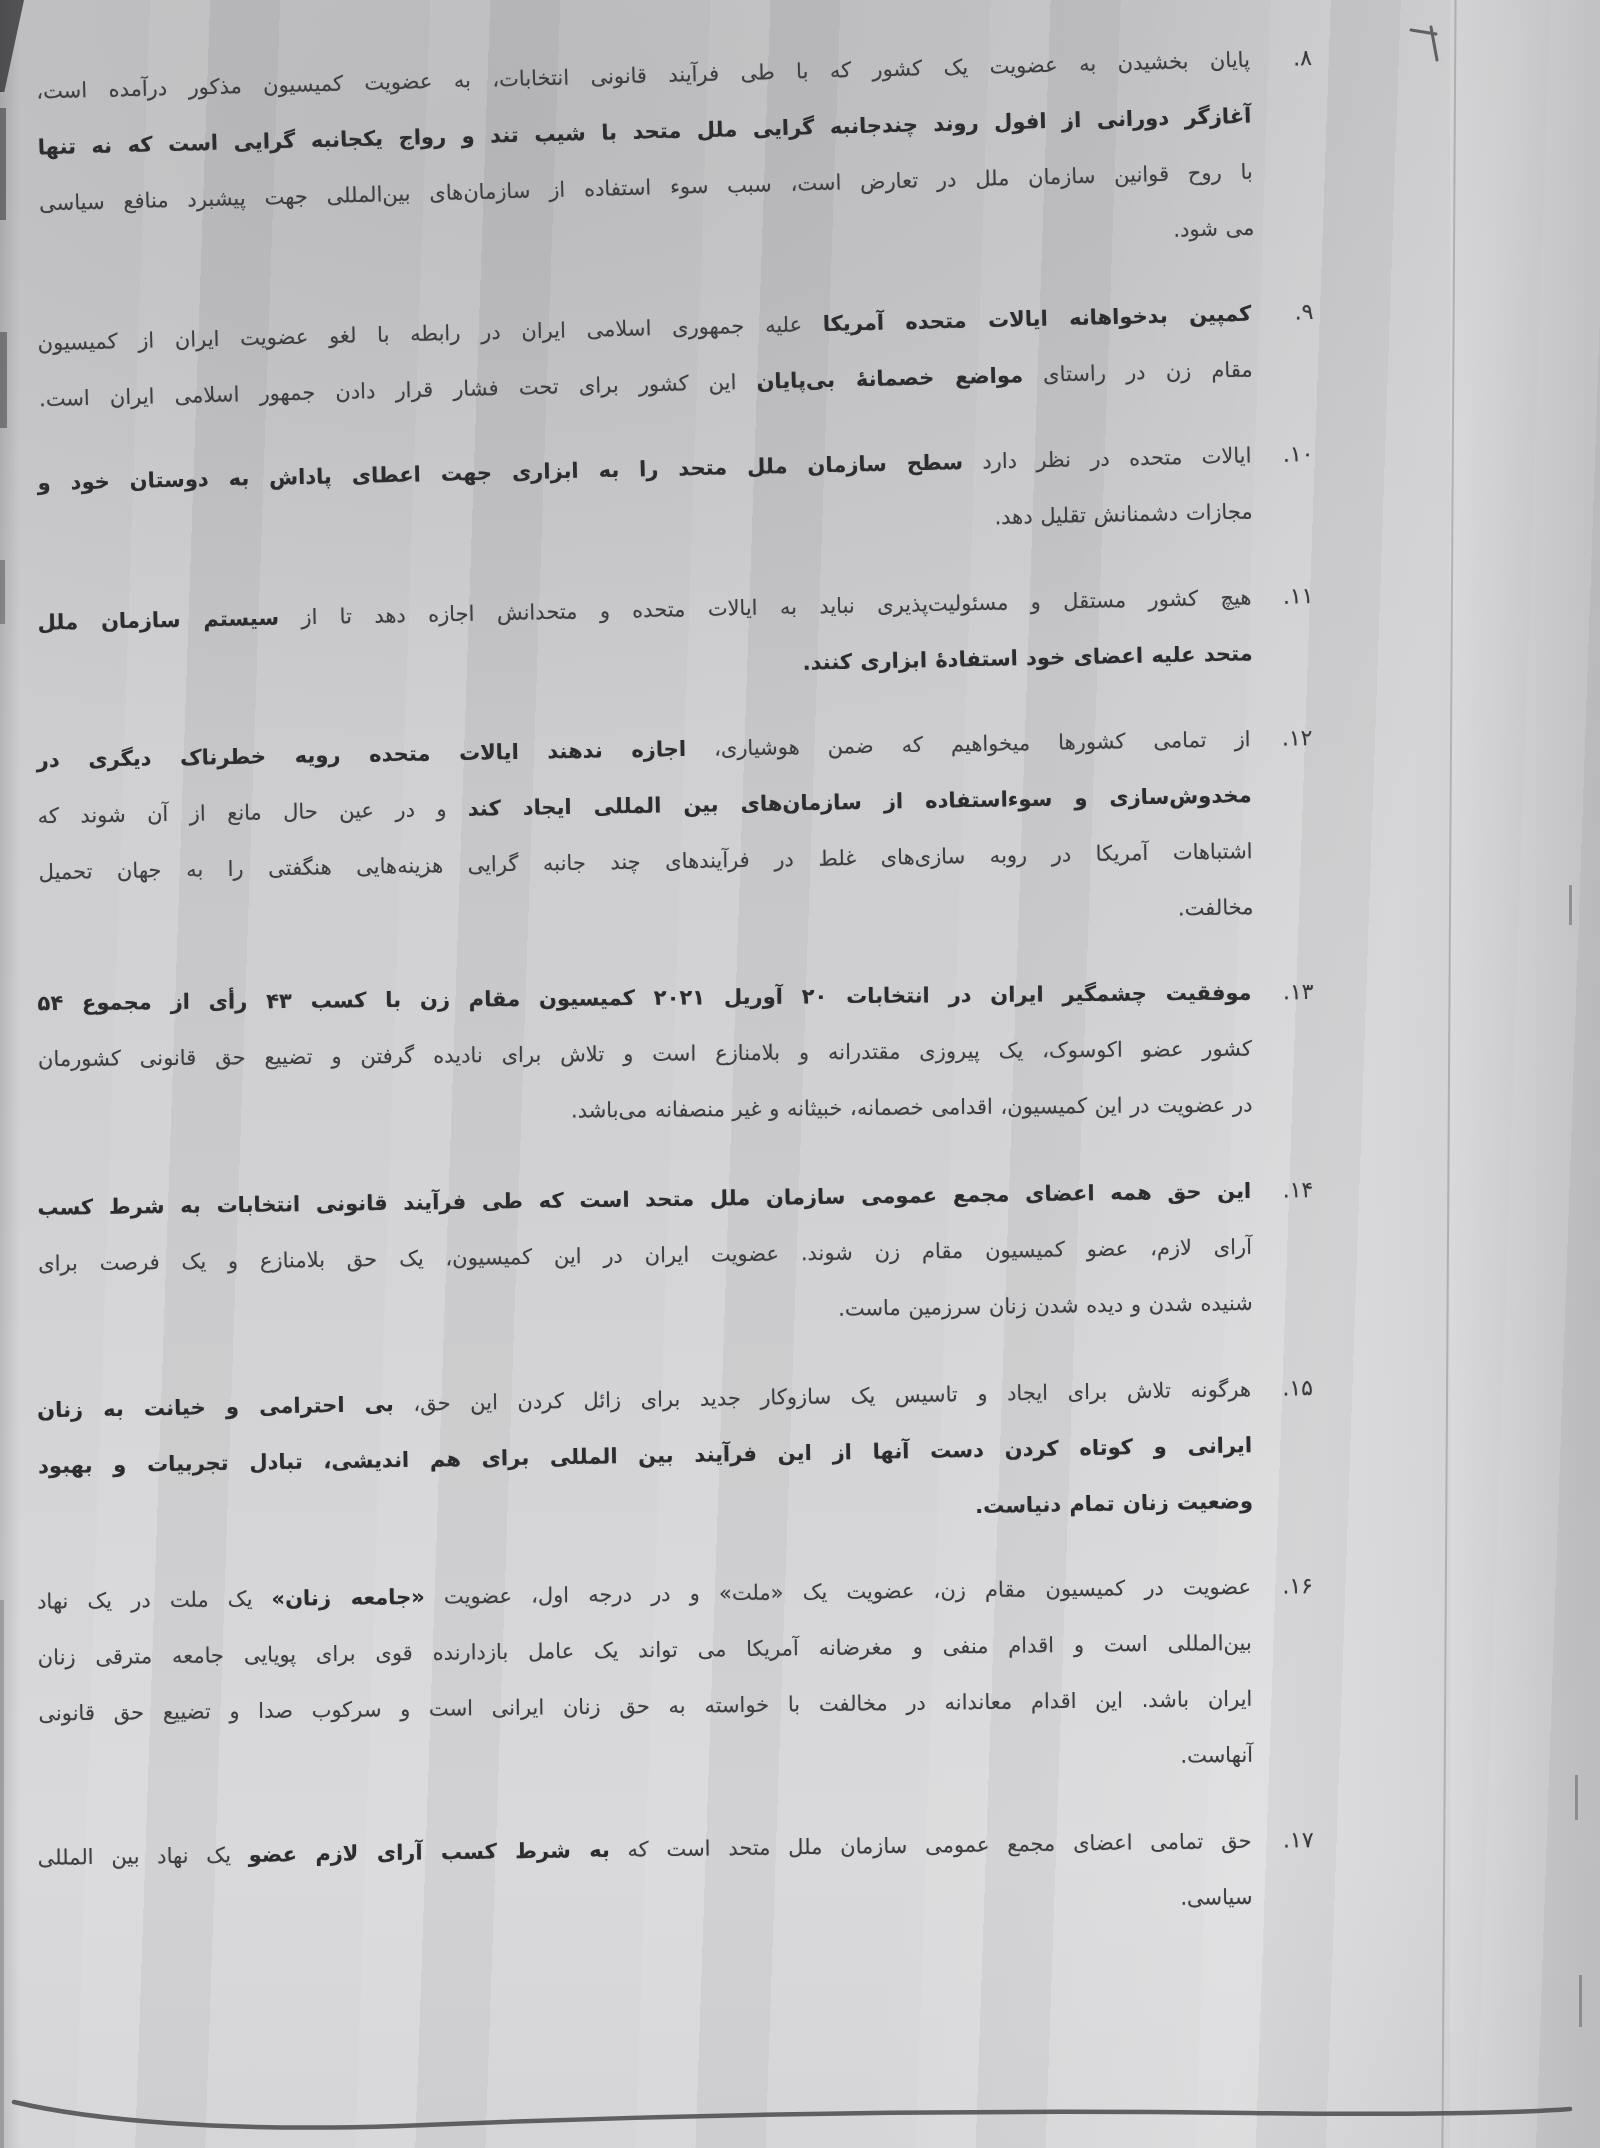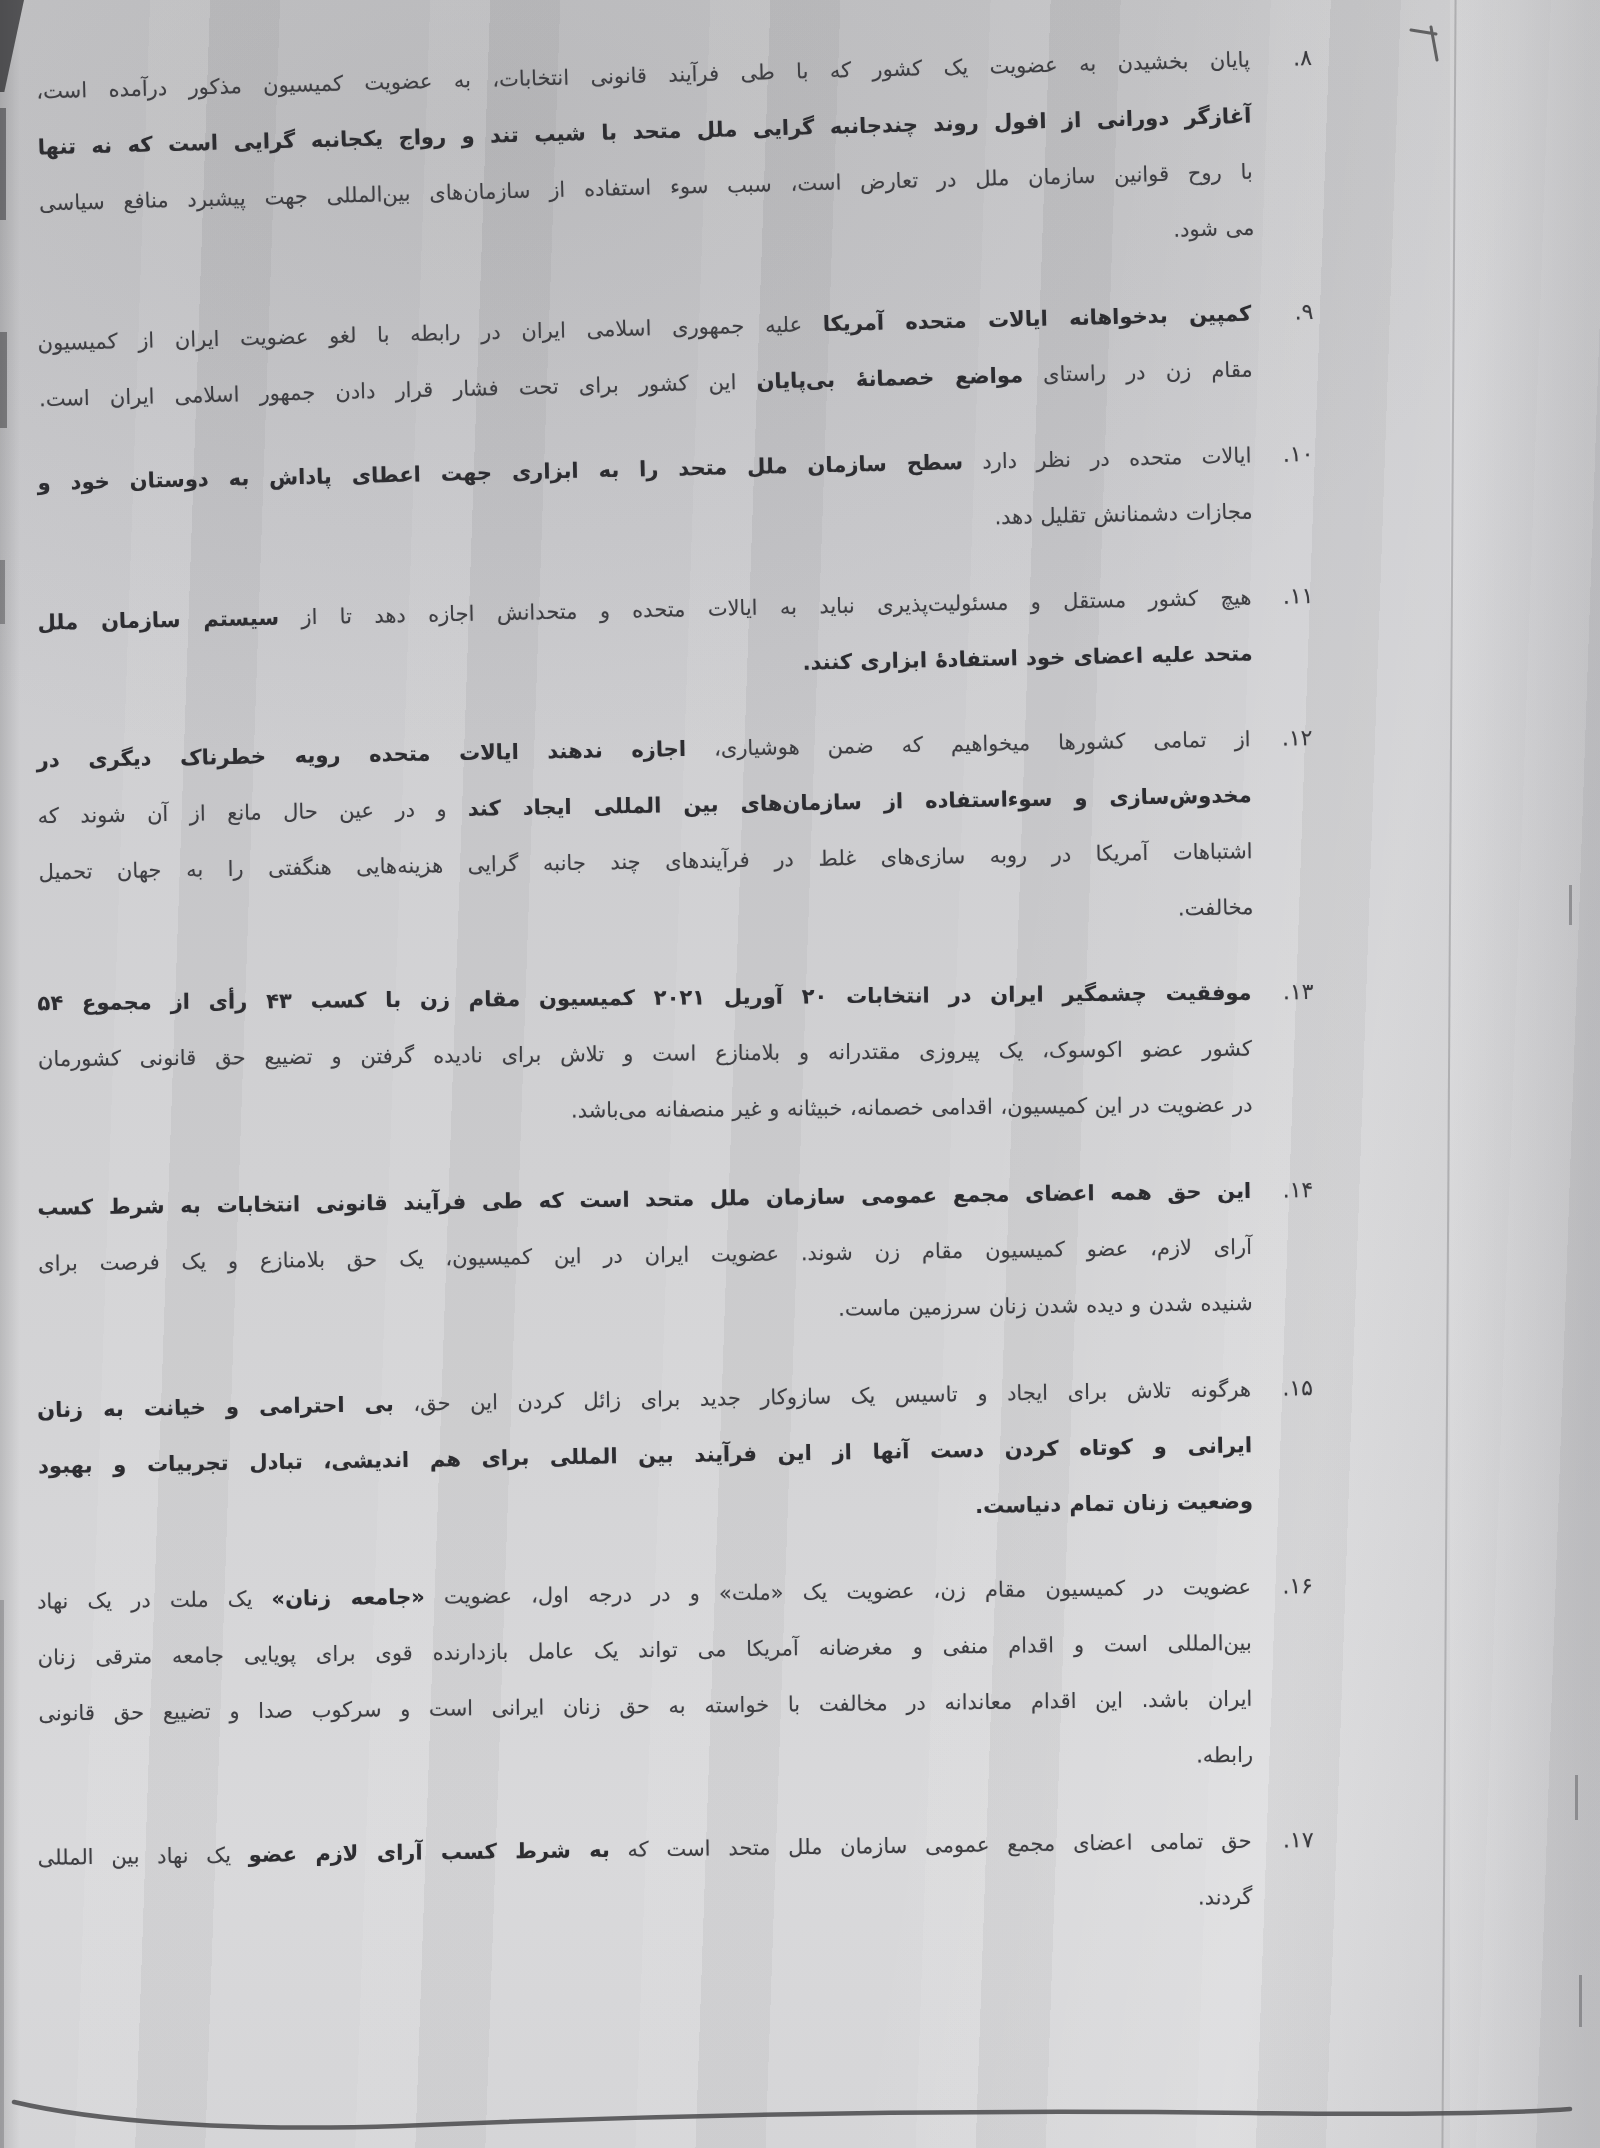--- a/index.html
+++ b/index.html
@@ -167,29 +167,29 @@
           <div class="line end"><span class="b">وضعیت زنان تمام دنیاست.</span></div>
         </div>
   </div>
 
   <div class="item">
     <span class="num">۱۶.</span>
     <div class="lines">
           <div class="line fill"><span class="n">عضویت در کمیسیون مقام زن، عضویت یک «ملت» و در درجه اول، عضویت </span><span class="b">«جامعه زنان»</span><span class="n"> یک ملت در یک نهاد</span></div>
           <div class="line fill"><span class="n">بین‌المللی است و اقدام منفی و مغرضانه آمریکا می تواند یک عامل بازدارنده قوی برای پویایی جامعه مترقی زنان</span></div>
           <div class="line fill"><span class="n">ایران باشد. این اقدام معاندانه در مخالفت با خواسته به حق زنان ایرانی است و سرکوب صدا و تضییع حق قانونی</span></div>
-          <div class="line end"><span class="n">رابطه.</span></div>
+          <div class="line end"><span class="n">آنهاست.</span></div>
         </div>
   </div>
 
   <div class="item">
     <span class="num">۱۷.</span>
     <div class="lines">
           <div class="line fill"><span class="n">حق تمامی اعضای مجمع عمومی سازمان ملل متحد است که </span><span class="b">به شرط کسب آرای لازم عضو</span><span class="n"> یک نهاد بین المللی</span></div>
-          <div class="line end"><span class="n">گردند.</span></div>
+          <div class="line end"><span class="n">سیاسی.</span></div>
         </div>
   </div>
 </div>
 
   <div class="mark" id="corner-mark"></div>
   <div class="mark" id="edge-mark-1"></div>
   <div class="mark" id="edge-mark-2"></div>
   <div class="mark" id="edge-mark-3"></div>
   <div class="mark" id="edge-mark-4"></div>
 

